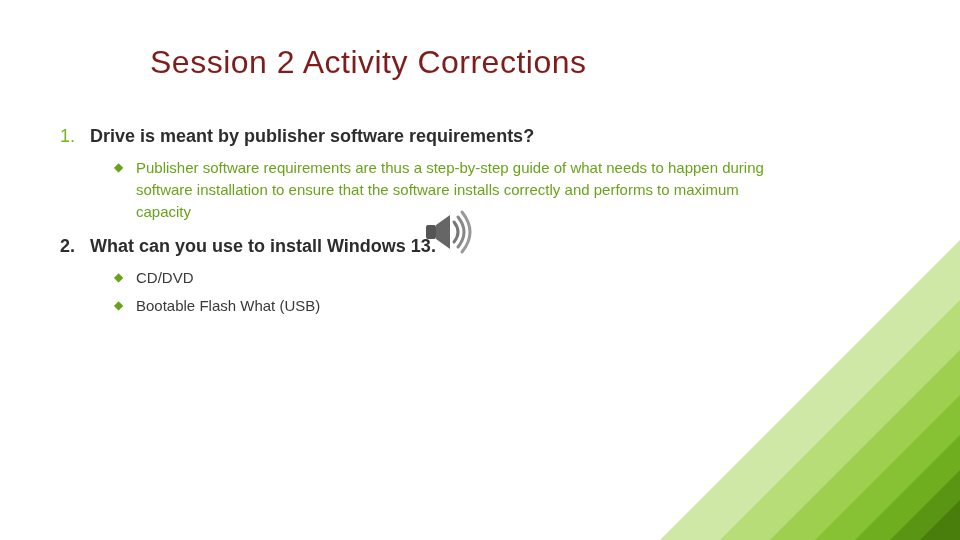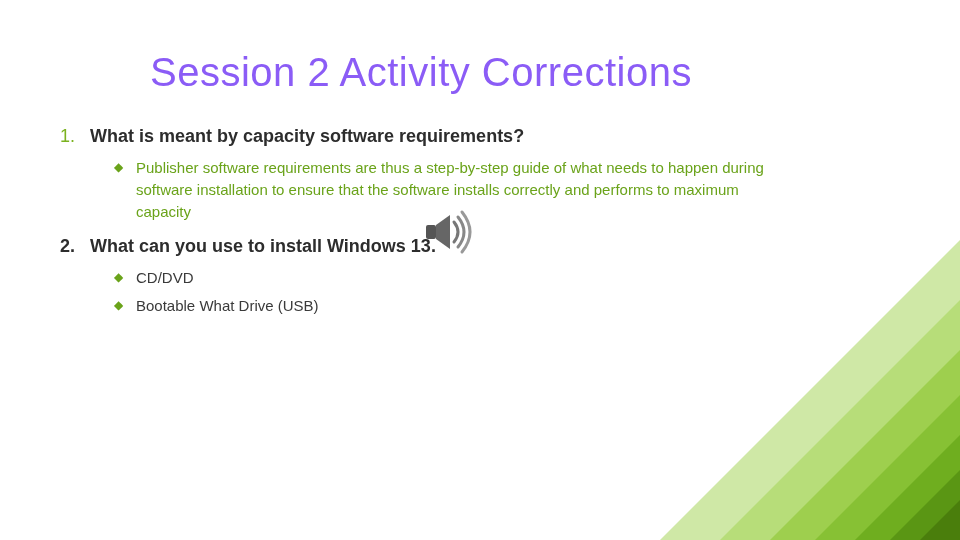--- a/index.html
+++ b/index.html
@@ -1,17 +1,17 @@
 <!DOCTYPE html>
 <html><head>
 <meta charset="utf-8">
 <style>
   html,body{margin:0;padding:0;width:960px;height:540px;overflow:hidden;font-family:"Segoe UI","Trebuchet MS",Arial,sans-serif;background:#fff;color:#262626}
   .slide{position:relative;width:960px;height:540px}
-  .title{position:absolute;left:150px;top:50px;font-size:40px;color:#8b5cf6;font-weight:400;letter-spacing:.5px}
+  .title{position:absolute;left:150px;top:44px;font-size:32px;color:#7f1d1d;font-weight:400;letter-spacing:.5px}
   .body{position:absolute;left:60px;top:112px;width:720px}
   .q{font-size:18px;font-weight:600;color:#2d2d2d;margin:14px 0 10px 0}
   .q .num{display:inline-block;width:24px;color:#7bb21f;font-weight:400;margin-right:6px}
   .q2 .num{color:#2d2d2d;font-weight:600}
   .ans{margin:6px 0 6px 54px;font-size:15px;line-height:1.45;color:#3a3a3a;position:relative;padding-left:22px}
   .ans.green{color:#6aa31a}
   .bullet{position:absolute;left:0;top:2px;font-size:12px;color:#6aa31a}
   
   .speaker{position:absolute;left:420px;top:207px;width:60px;height:50px}
   .speaker svg{width:60px;height:50px}
@@ -22,37 +22,37 @@
 </head>
 <body>
 
 <div class="slide">
 
   <div class="title">Session 2 Activity Corrections</div>
 
   <div class="body">
 
     <div class="q">
-      <span class="num">1.</span><span>What is meant by capacity software requirements?</span>
+      <span class="num">1.</span><span>Drive is meant by publisher software requirements?</span>
     </div>
     <div class="ans green">
       <span class="bullet">◆</span>
       <span>Publisher software requirements are thus a step-by-step guide of what needs to happen during software installation  to ensure that the software installs correctly and performs to maximum capacity</span>
     </div>
 
     <div class="q q2">
       <span class="num">2.</span><span>What can you use to install Windows 13.</span>
     </div>
     <div class="ans">
       <span class="bullet">◆</span>
       <span>CD/DVD</span>
     </div>
     <div class="ans">
       <span class="bullet">◆</span>
-      <span>Bootable What Drive (USB)</span>
+      <span>Bootable Flash What (USB)</span>
     </div>
 
   </div>
 
   <div class="speaker">
     <svg viewBox="0 0 60 50">
       <rect x="6" y="18" width="10" height="14" rx="2" fill="#555"></rect>
       <polygon points="16,18 30,8 30,42 16,32" fill="#666"></polygon>
       <path d="M34 15 Q42 25 34 35" stroke="#777" stroke-width="3" fill="none" stroke-linecap="round"></path>
       <path d="M38 10 Q50 25 38 40" stroke="#888" stroke-width="3" fill="none" stroke-linecap="round"></path>

